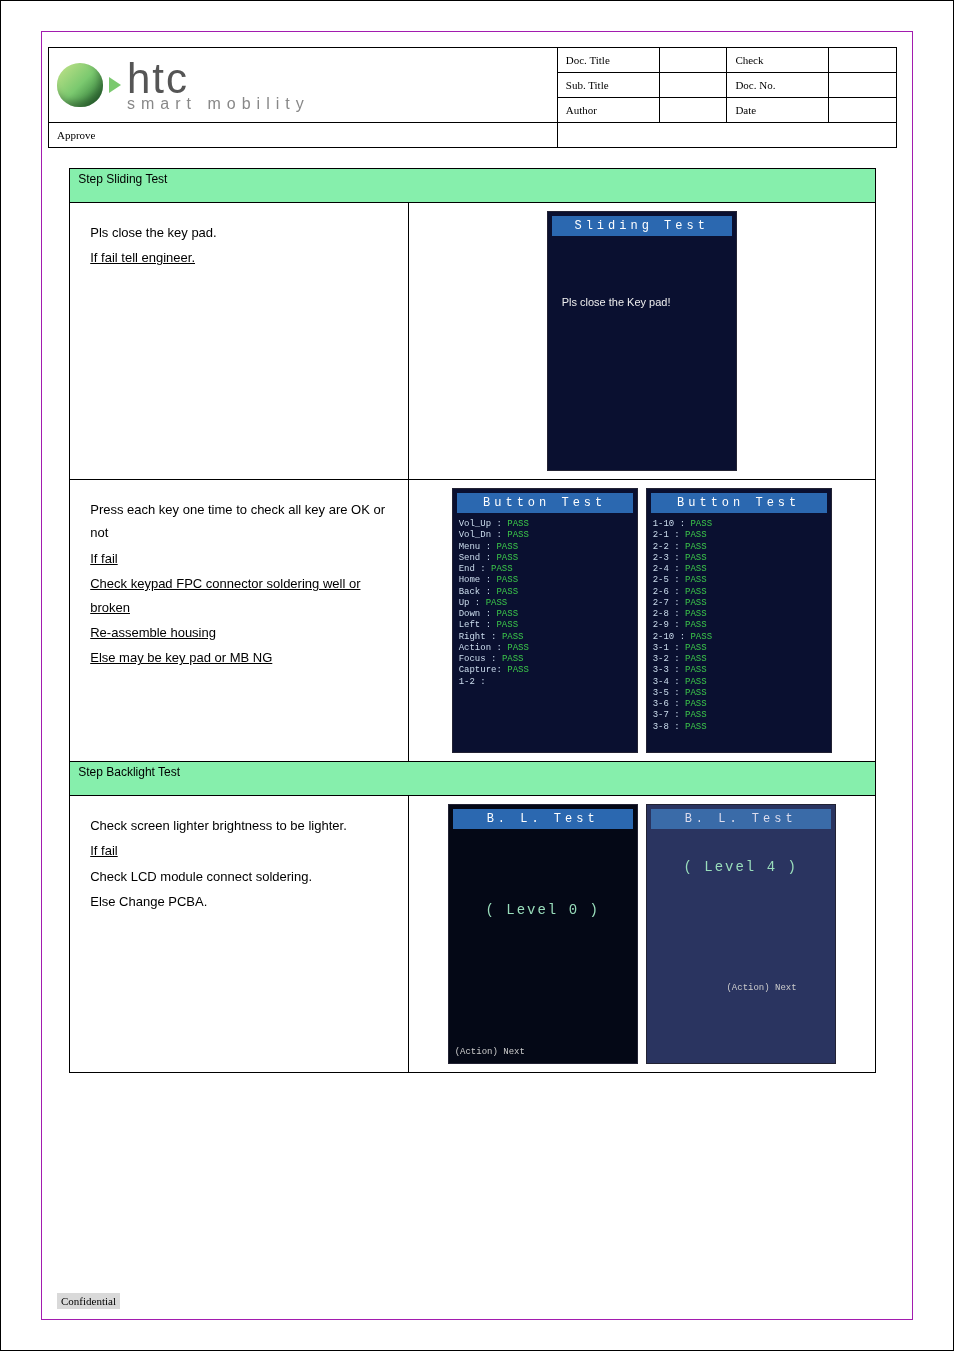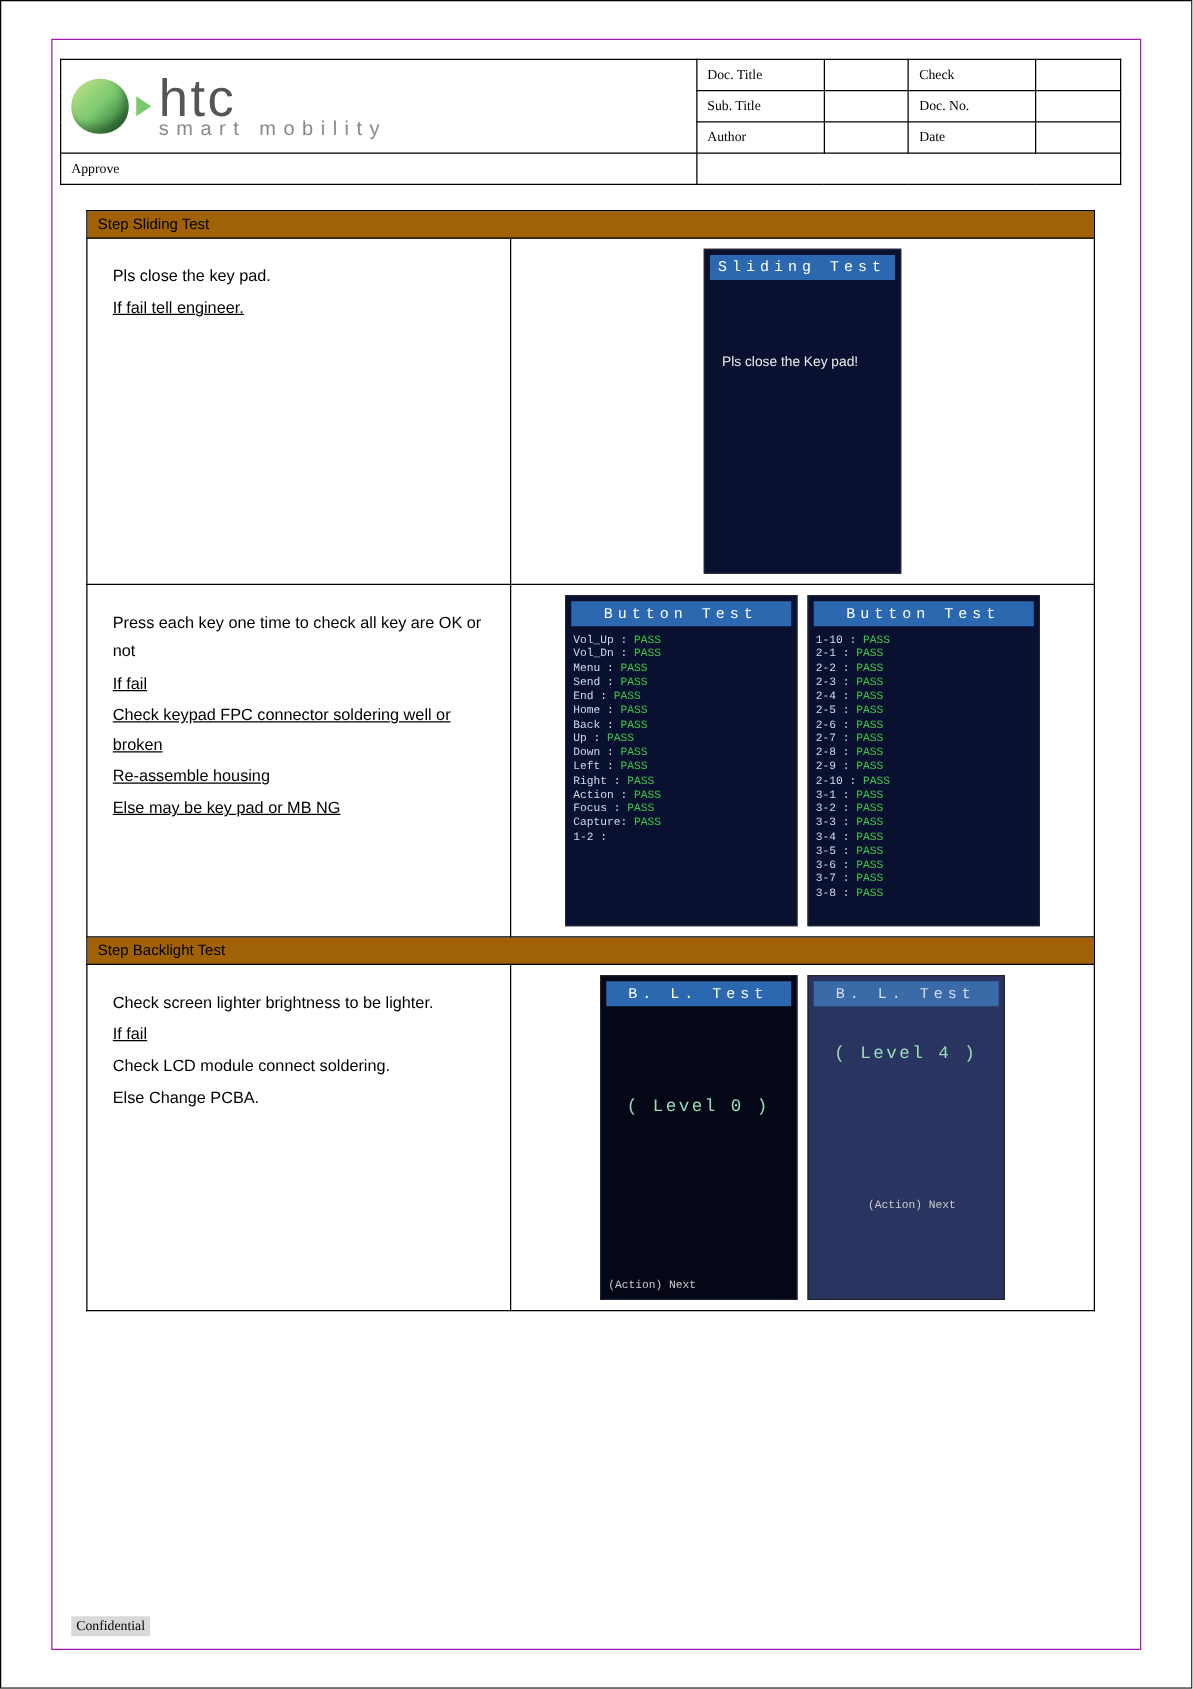--- a/index.html
+++ b/index.html
@@ -21,30 +21,30 @@
     box-shadow: inset -4px -6px 6px rgba(0,0,0,.25);
   }
   .logo-horn { width:0;height:0;border-left:12px solid #7bc96f;border-top:8px solid transparent;border-bottom:8px solid transparent;display:inline-block; }
   .brand-text { display:inline-block; line-height:1; }
   .brand-htc { font-family: Arial,Helvetica,sans-serif; font-size: 42px; letter-spacing: 2px; color:#555; font-weight: 300; }
   .brand-sub { font-family: Arial,Helvetica,sans-serif; font-size: 16px; letter-spacing: 6px; color:#888; margin-top:-4px; }
 
   
   .steps { border-collapse: collapse; width: 95%; margin: 0 auto; }
   .steps td { border: 1px solid #000; vertical-align: top; font-size: 12px; }
-  .steps .title-row td { background: #a16207; font-family: Arial,Helvetica,sans-serif; font-size: 12px; padding: 3px 8px; height: 22px; }
+  .steps .title-row td { background: #86efac; font-family: Arial,Helvetica,sans-serif; font-size: 12px; padding: 3px 8px; height: 34px; }
   .steps .content-left { width: 42%; padding: 18px 20px; font-family: Liberation Sans, sans-serif; font-size: 13px; line-height: 1.8; }
   .steps .content-right { width:58%; padding: 8px; }
   .steps .content-left .fail { text-decoration: underline; }
   .steps .content-left p { margin-bottom: 2px; }
 
   
   .shots { display:flex; gap:8px; justify-content:center; align-items:flex-start; }
   .device-screen {
-    width: 158px; min-height: 240px; background:#0a1030; color:#cde;
+    width: 190px; min-height: 240px; background:#0a1030; color:#cde;
     font-family: "Courier New", monospace; font-size:10px; position:relative;
     padding: 4px 4px; border: 1px solid #223;
   }
   .device-screen.small { min-height: 265px; width: 186px; font-size: 9px; }
   .device-screen .bar { background:#2b68b0; color:#fff; font-size:12px; letter-spacing:4px; text-align:center; padding:3px 0; margin-bottom:6px; }
   .pass { color:#3cc84a; }
   .device-screen .msg { color:#eee; font-size:11px; margin: 60px 0 0 10px; font-family: Arial,sans-serif; letter-spacing:0; }
   .device-screen .level { color:#9db; text-align:center; font-size:14px; margin-top:73px; letter-spacing:2px; }
   .device-screen .footer { position:absolute; left:6px; bottom:6px; color:#ccc; font-size:9px; }
   .device-screen .footer-r { position:absolute; right:38px; bottom:70px; color:#ccc; font-size:9px; }

